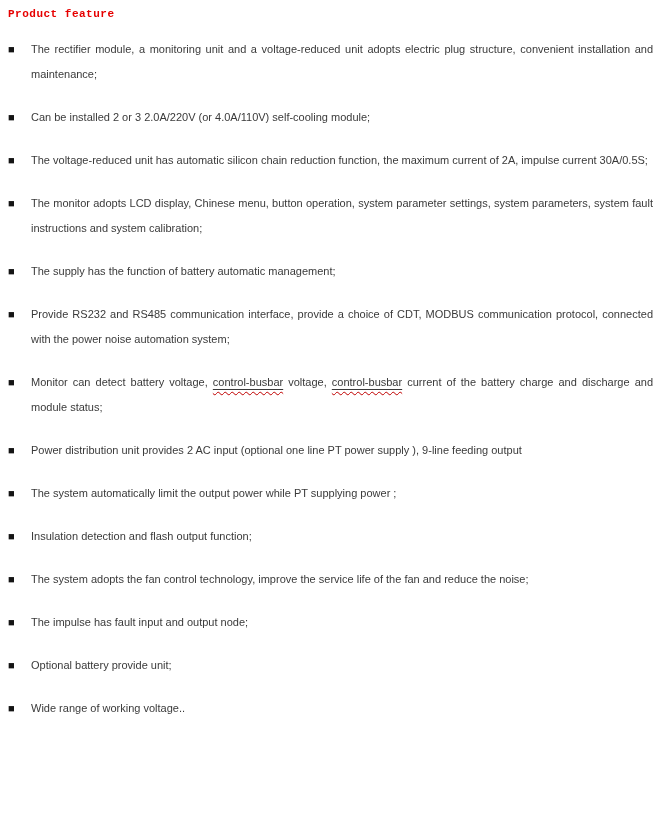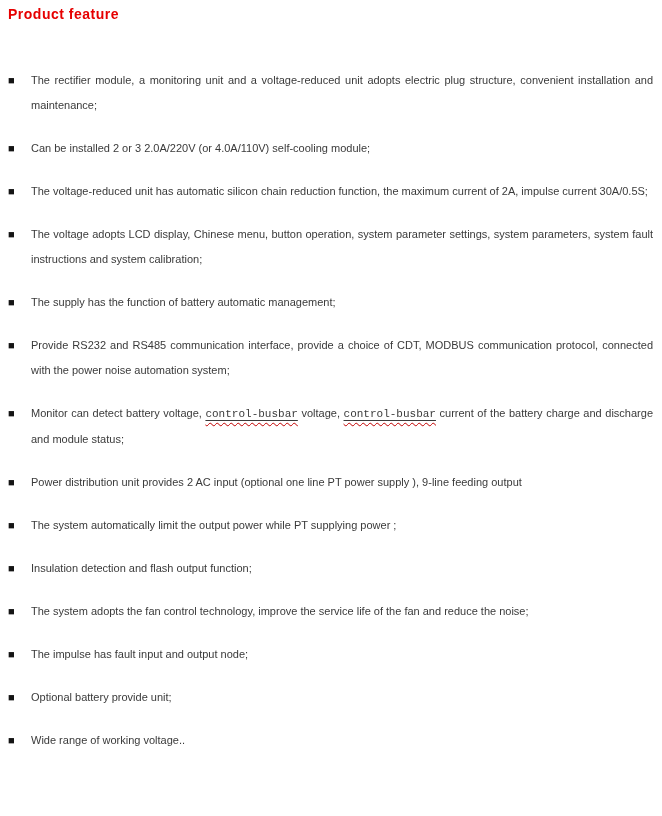--- a/index.html
+++ b/index.html
@@ -19,24 +19,24 @@
     overflow: hidden;
   }
   .page {
     width: 662px;
     height: 816px;
     padding: 4px 9px 0 8px;
     background: var(--page-bg);
     font-family: "Liberation Sans", sans-serif;
   }
   .doc-title {
-    margin: 0 0 43px 0;
-    font-family: Liberation Sans, sans-serif;
+    margin: 0 0 12px 0;
+    font-family: Liberation Mono, monospace;
     font-weight: bold;
-    font-size: 14px;
+    font-size: 11px;
     line-height: 21px;
     letter-spacing: 0.5px;
     color: var(--title-color);
   }
   ul.features {
     list-style: none;
     margin: 0;
     padding: 0;
   }
   ul.features li {
@@ -62,21 +62,20 @@
   .underlined {
     text-decoration: underline;
     text-decoration-color: var(--underline-color);
     text-decoration-thickness: 1px;
     text-underline-offset: 3px;
   }
   .wavy {
     text-decoration: underline wavy var(--wavy-color);
     text-decoration-thickness: 1px;
     text-underline-offset: 5px;
-    font-family: Liberation Mono, monospace;
   }
 </style>
 </head>
 <body>
 
 <div class="page">
   <h1 class="doc-title">Product feature</h1>
   <ul class="features" id="feature-list">
       <li>
         <span class="bullet">■</span>
@@ -85,21 +84,21 @@
       <li>
         <span class="bullet">■</span>
         <span class="feature-text">Can be installed 2 or 3 2.0A/220V (or 4.0A/110V) self-cooling module;</span>
       </li>
       <li>
         <span class="bullet">■</span>
         <span class="feature-text">The voltage-reduced unit has automatic silicon chain reduction function, the maximum current of 2A, impulse current 30A/0.5S;</span>
       </li>
       <li>
         <span class="bullet">■</span>
-        <span class="feature-text">The voltage adopts LCD display, Chinese menu, button operation, system parameter settings, system parameters, system fault instructions and system calibration;</span>
+        <span class="feature-text">The monitor adopts LCD display, Chinese menu, button operation, system parameter settings, system parameters, system fault instructions and system calibration;</span>
       </li>
       <li>
         <span class="bullet">■</span>
         <span class="feature-text">The supply has the function of battery automatic management;</span>
       </li>
       <li>
         <span class="bullet">■</span>
         <span class="feature-text">Provide RS232 and RS485 communication interface, provide a choice of CDT, MODBUS communication protocol, connected with the power noise automation system;</span>
       </li>
       <li>

